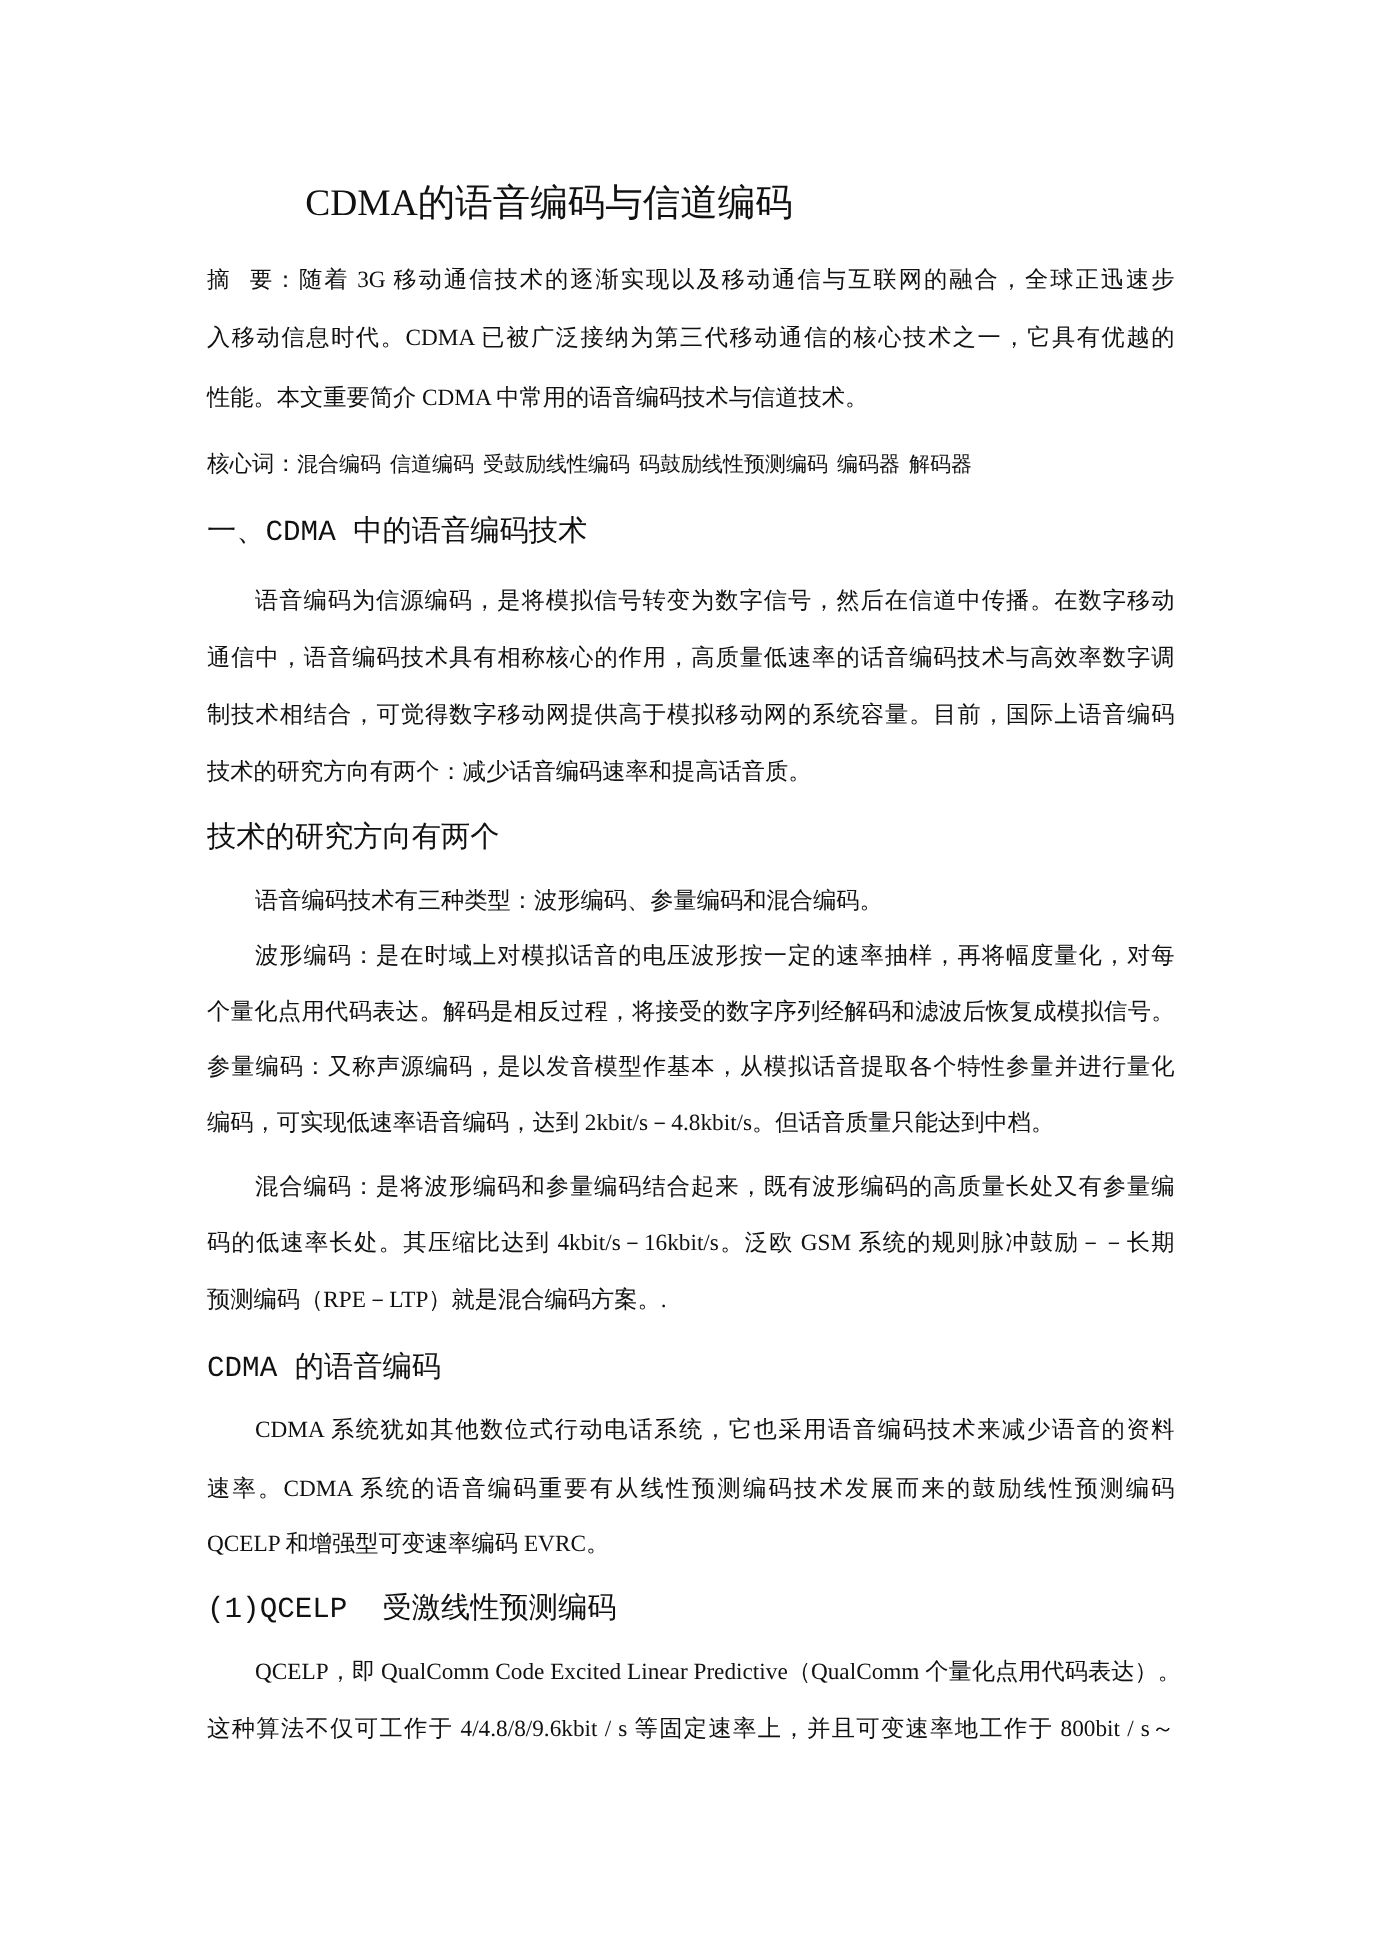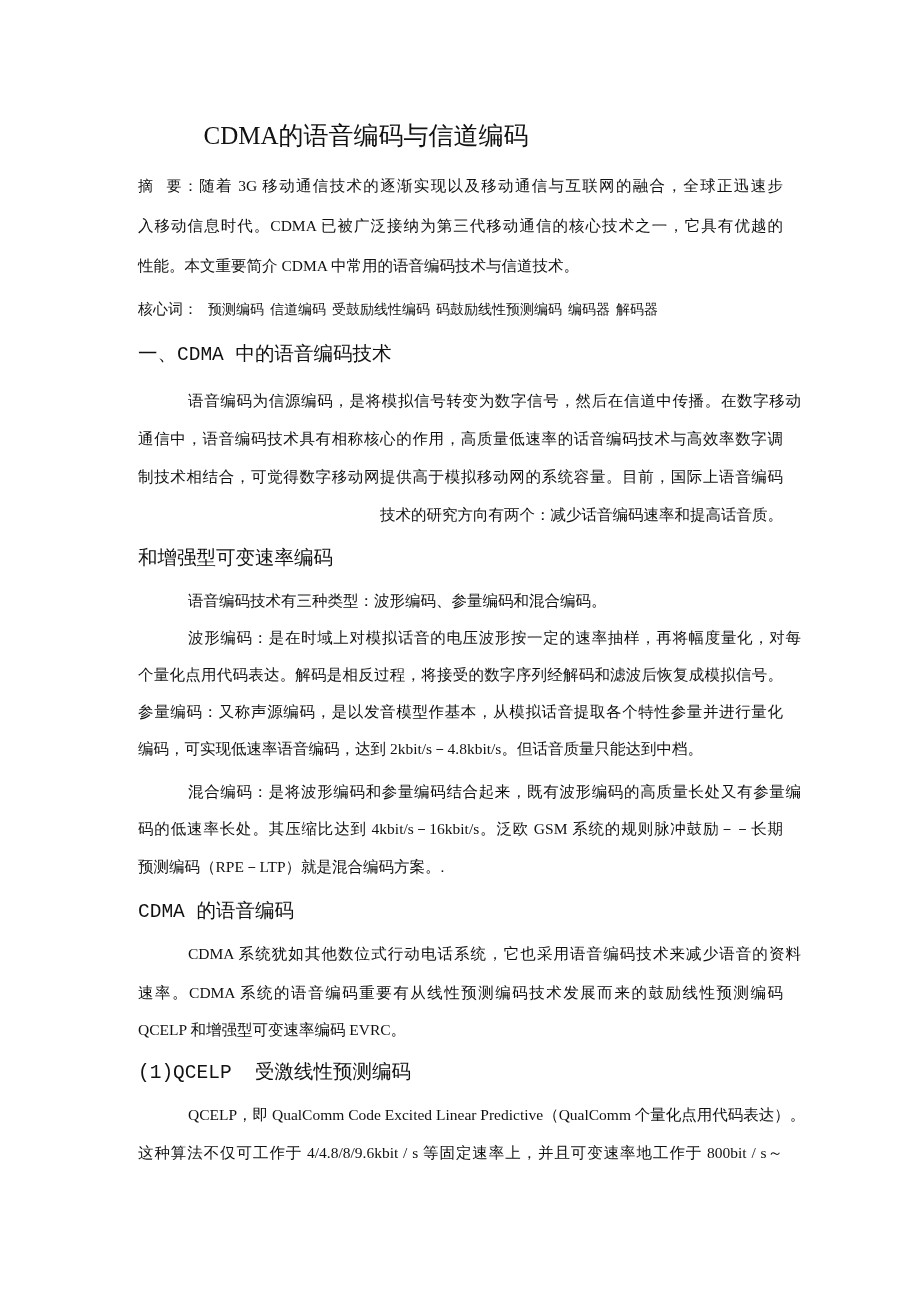--- a/index.html
+++ b/index.html
@@ -1,50 +1,50 @@
 <!DOCTYPE html>
 <html><head>
 <meta charset="utf-8">
 <style>
   html, body { margin:0; padding:0; background:#ffffff; }
   body { width:920px; height:1302px; position:relative; overflow:hidden; color:#111; }
   .line { position:absolute; left:138px; width:645px; white-space:nowrap; font-family:"Liberation Serif","DejaVu Serif",serif; font-size:15.5px; line-height:20px; }
   .just { text-align:justify; text-align-last:justify; }
-  .indent { left:170px; width:613px;margin-left:18px; }
+  .indent { left:170px; width:613px; }
   .title { position:absolute; left:0; width:732px; text-align:center; top:120px; font-family:"Liberation Serif","DejaVu Serif",serif; font-size:25px; line-height:32px; }
   .h1 { position:absolute; left:138px; font-family:Liberation Mono, monospace; font-size:19.5px; line-height:26px; white-space:nowrap; }
   .h2 { position:absolute; left:138px; font-family:"DejaVu Serif","Liberation Serif",serif; font-size:19.5px; line-height:26px; white-space:nowrap; }
   .label-big { font-family:"DejaVu Serif","Liberation Serif",serif; font-size:15px; }
   .kw-list span.kw { margin-right:6px; font-family:"DejaVu Sans","Liberation Sans",sans-serif; font-size:14px; }
-  .kw-list .label-big { margin-right:10px; }
+  .kw-list .label-big { }
 </style>
 </head>
 <body>
 
 <div>
 
   <div class="title">CDMA的语音编码与信道编码</div>
 
   <div class="line just" style="top:176px;">
     <span class="label-big" style="white-space:pre;">摘  要：</span><span>随着 3G 移动通信技术的逐渐实现以及移动通信与互联网的融合，全球正迅速步</span>
   </div>
   <div class="line just" style="top:216px;">入移动信息时代。CDMA 已被广泛接纳为第三代移动通信的核心技术之一，它具有优越的</div>
   <div class="line" style="top:256px;">性能。本文重要简介 CDMA 中常用的语音编码技术与信道技术。</div>
 
   <div class="line kw-list" style="top:299px; font-size:14px;">
-    <span class="label-big">核心词：</span><span class="kw">预测编码</span><span class="kw">信道编码</span><span class="kw">受鼓励线性编码</span><span class="kw">码鼓励线性预测编码</span><span class="kw">编码器</span><span class="kw">解码器</span>
+    <span class="label-big">核心词：</span><span class="kw">混合编码</span><span class="kw">信道编码</span><span class="kw">受鼓励线性编码</span><span class="kw">码鼓励线性预测编码</span><span class="kw">编码器</span><span class="kw">解码器</span>
   </div>
 
   <div class="h1" style="top:342px;">一、CDMA 中的语音编码技术</div>
   <div class="line indent just" style="top:391px;">语音编码为信源编码，是将模拟信号转变为数字信号，然后在信道中传播。在数字移动</div>
   <div class="line just" style="top:429px;">通信中，语音编码技术具有相称核心的作用，高质量低速率的话音编码技术与高效率数字调</div>
   <div class="line just" style="top:467px;">制技术相结合，可觉得数字移动网提供高于模拟移动网的系统容量。目前，国际上语音编码</div>
-  <div class="line" style="top:505px;text-align:right;">技术的研究方向有两个：减少话音编码速率和提高话音质。</div>
+  <div class="line" style="top:505px;">技术的研究方向有两个：减少话音编码速率和提高话音质。</div>
 
-  <div class="h2" style="top:545px;">和增强型可变速率编码</div>
+  <div class="h2" style="top:545px;">技术的研究方向有两个</div>
   <div class="line indent" style="top:591px;">语音编码技术有三种类型：波形编码、参量编码和混合编码。</div>
   <div class="line indent just" style="top:628px;">波形编码：是在时域上对模拟话音的电压波形按一定的速率抽样，再将幅度量化，对每</div>
   <div class="line just" style="top:665px;">个量化点用代码表达。解码是相反过程，将接受的数字序列经解码和滤波后恢复成模拟信号。</div>
   <div class="line just" style="top:702px;">参量编码：又称声源编码，是以发音模型作基本，从模拟话音提取各个特性参量并进行量化</div>
   <div class="line" style="top:739px;">编码，可实现低速率语音编码，达到 2kbit/s－4.8kbit/s。但话音质量只能达到中档。</div>
   <div class="line indent just" style="top:782px;">混合编码：是将波形编码和参量编码结合起来，既有波形编码的高质量长处又有参量编</div>
   <div class="line just" style="top:819px;">码的低速率长处。其压缩比达到 4kbit/s－16kbit/s。泛欧 GSM 系统的规则脉冲鼓励－－长期</div>
   <div class="line" style="top:857px;">预测编码（RPE－LTP）就是混合编码方案。.</div>
 
   <div class="h1" style="top:899px;">CDMA 的语音编码</div>

